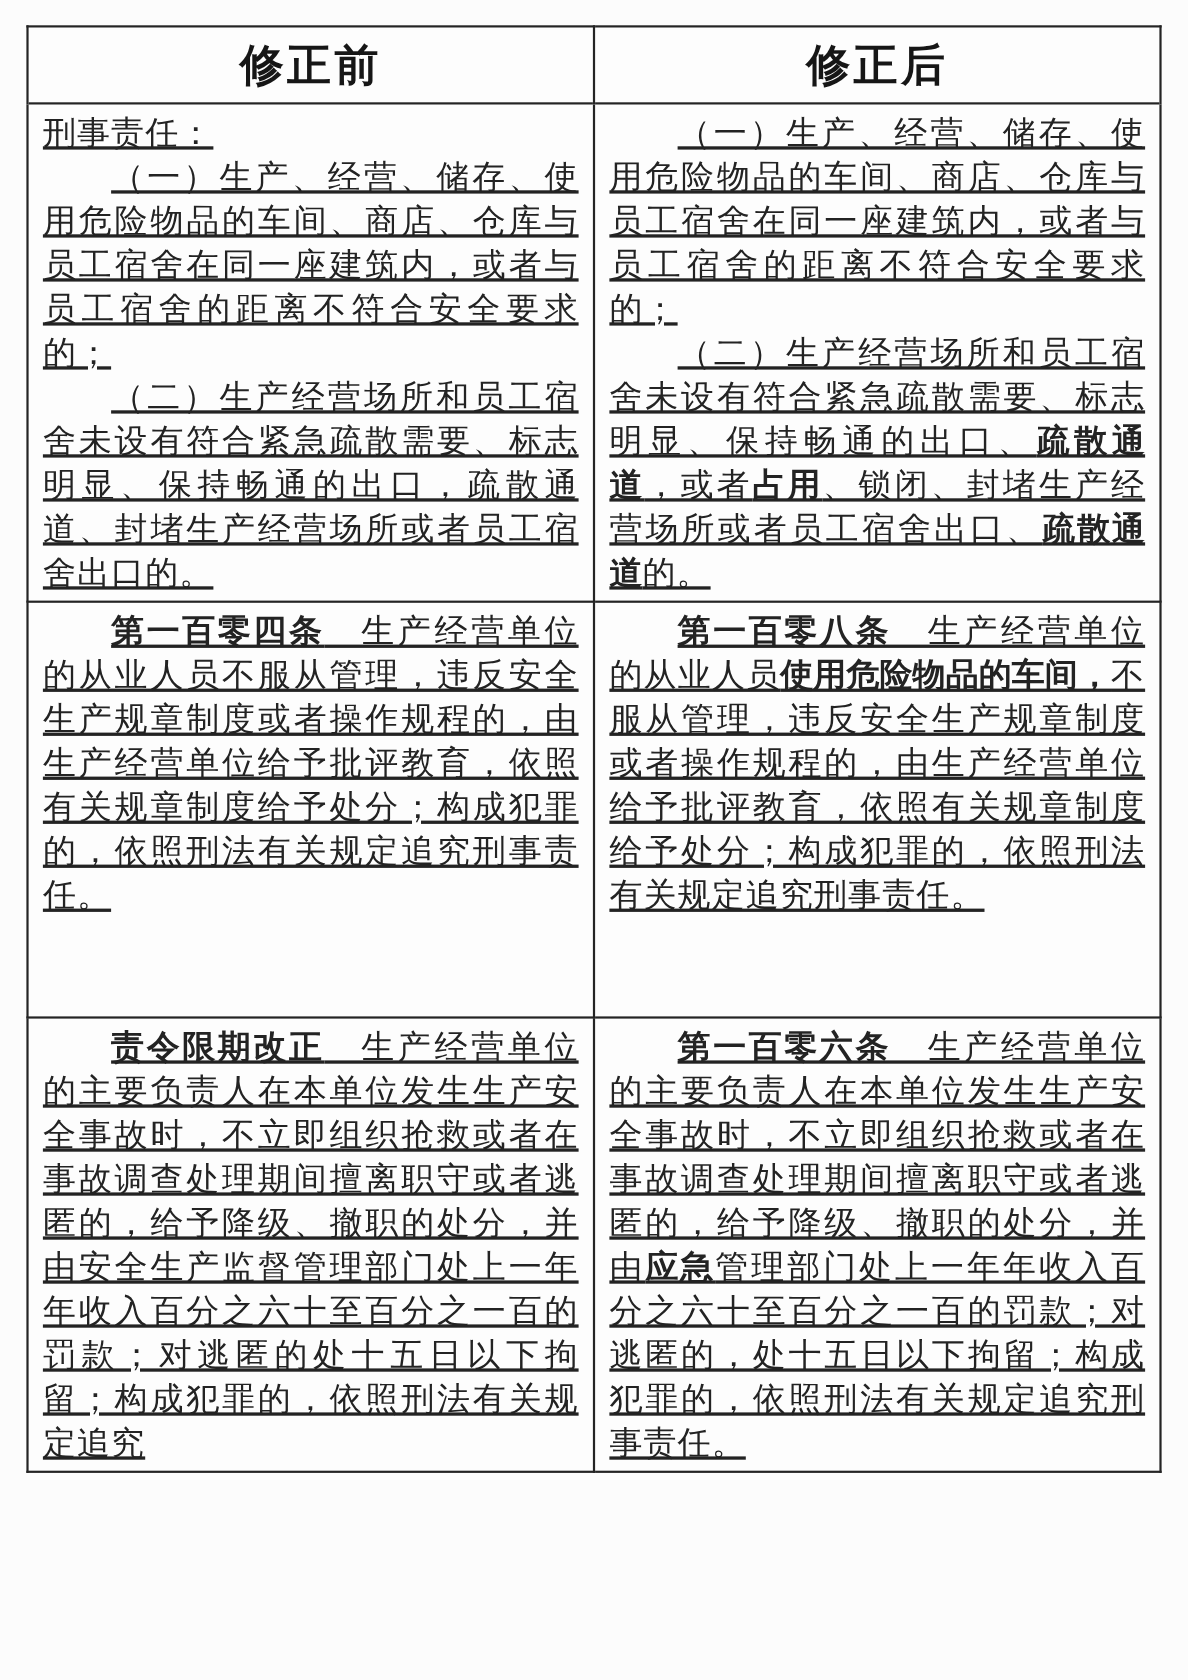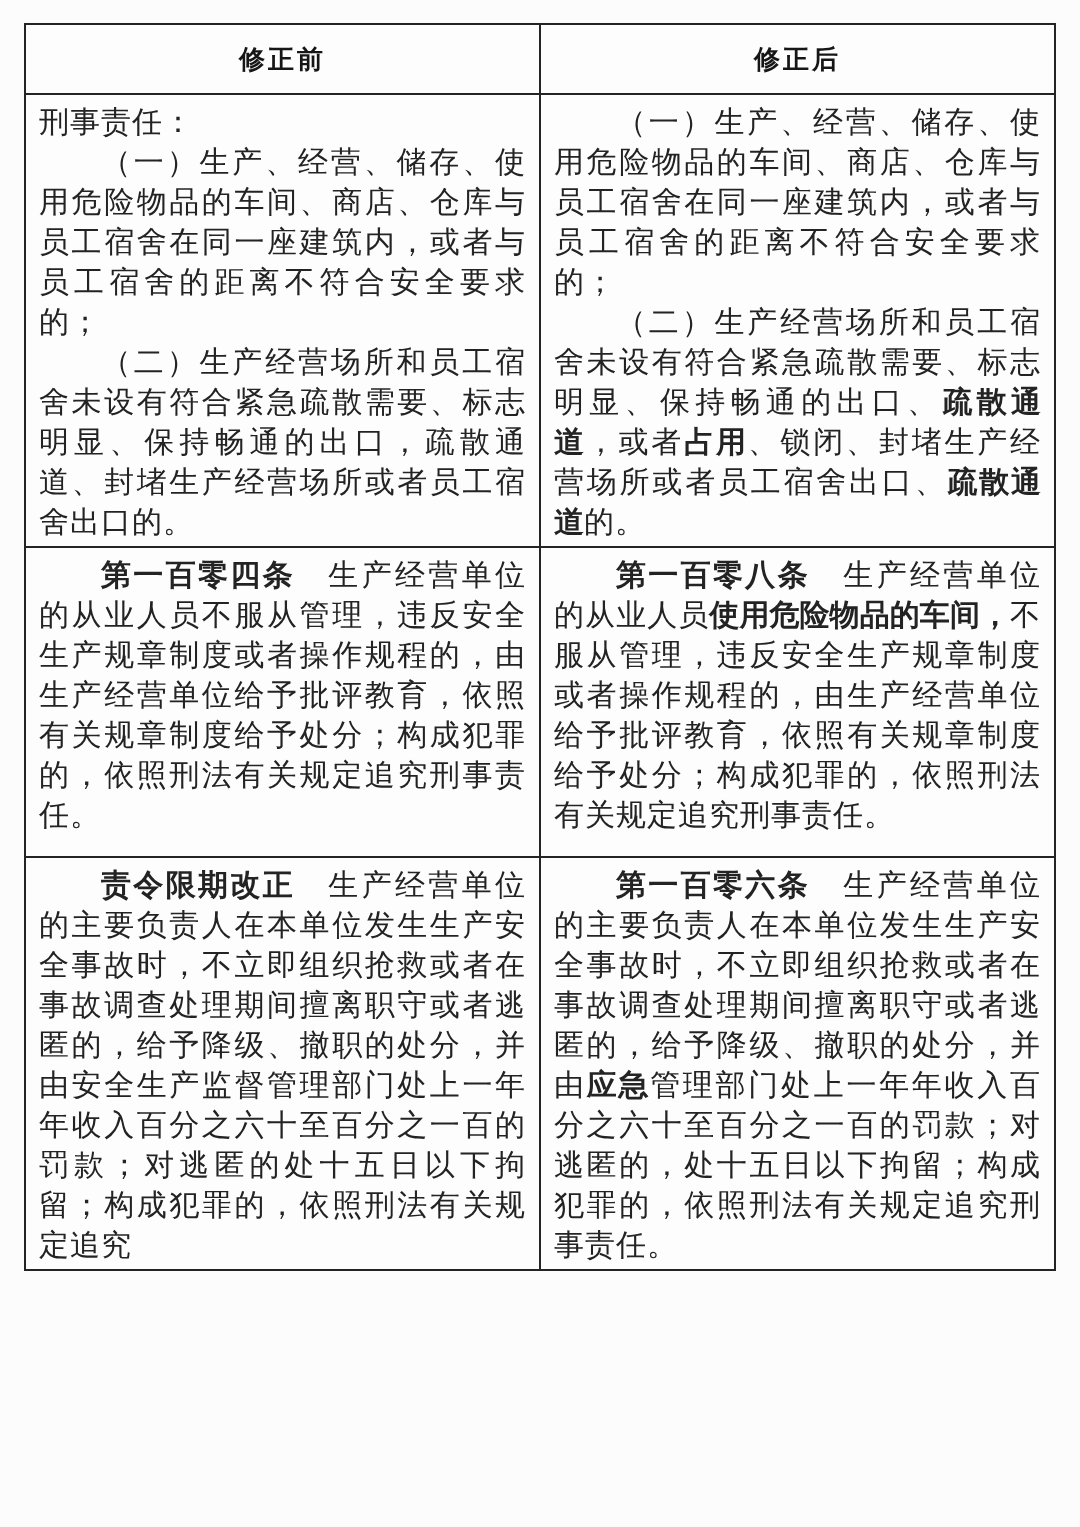--- a/index.html
+++ b/index.html
@@ -28,45 +28,45 @@
   }
   .cmp-table th, .cmp-table td {
     border: 2px solid #242424;
     vertical-align: top;
     box-sizing: border-box;
   }
   .cmp-table th {
     height: 70px;
     font-family: "Liberation Sans", "DejaVu Sans", sans-serif;
     font-weight: 700;
-    font-size: 26px;
+    font-size: 40px;
     letter-spacing: 3px;
     text-align: center;
     vertical-align: middle;
     color: #161616;
     border-bottom-width: 1px;
   }
   .cmp-table td {
     width: 50%;
     padding: 7px 13px 4px 13px;
     font-size: 30px;
     line-height: 40px;
     color: #232323;
   }
   tbody tr:nth-child(1) td { height: 381px; }
-  tbody tr:nth-child(2) td { height: 310px; }
+  tbody tr:nth-child(2) td { height: 378px; }
   tbody tr:nth-child(3) td { height: 352px; }
   tbody tr:nth-child(4) td { height: 368px; }
   .para {
     text-align: justify;
     text-justify: inter-ideograph;
     letter-spacing: 1px;
   }
   .para.indent { text-indent: 62px; }
-  .seg { font-weight: 400; }
+  .seg { font-weight: 400; text-decoration: underline; }
   .seg-b {
     font-weight: 700;
     font-family: "Liberation Sans", "DejaVu Sans", sans-serif;
     letter-spacing: 0;
   }
 </style>
 </head>
 <body>
 
 <div class="page">

